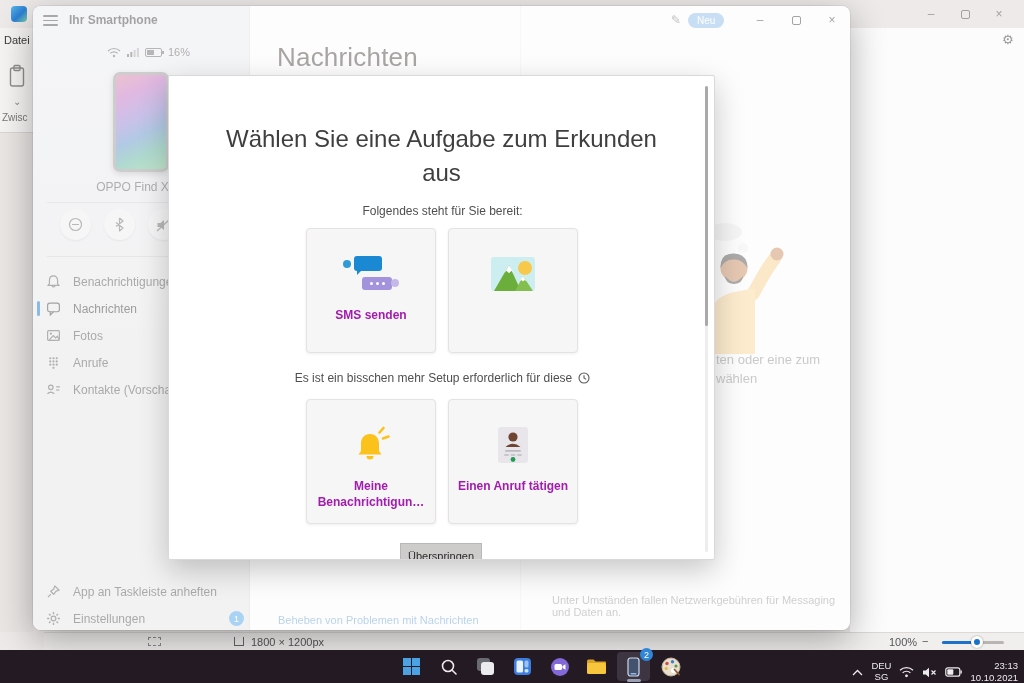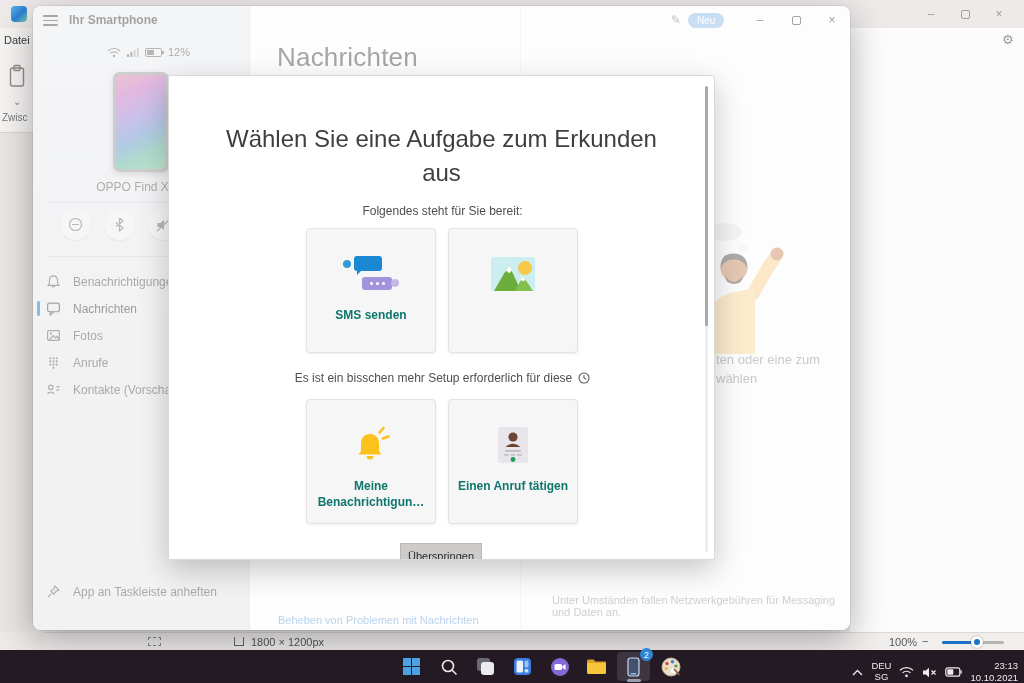--- a/index.html
+++ b/index.html
@@ -82,21 +82,21 @@
   .pw-smoke { position:absolute; inset:0; background:rgba(255,255,255,.52); z-index:5; }
 
   
   .dialog { position:absolute; left:135px; top:69px; width:547px; height:485px; background:#fff; border:1px solid #d9d9d9; border-radius:2px;
     box-shadow:0 10px 30px rgba(0,0,0,.22); z-index:6; overflow:hidden; }
   .dlg-title { margin:46px auto 0; width:470px; text-align:center; font-size:24px; color:#3f3f3f; line-height:1.4; }
   .dlg-sub1 { position:absolute; left:0; top:128px; width:547px; text-align:center; font-size:12px; color:#4f4f4f; }
   .dlg-sub2 { position:absolute; left:0; top:295px; width:547px; text-align:left; font-size:12px; color:#4f4f4f; display:flex; justify-content:center; gap:6px; align-items:center; }
   .card { position:absolute; width:130px; height:125px; background:#f7f6f6; border:1px solid #e4e2e2; border-radius:4px; box-shadow:0 1px 3px rgba(0,0,0,.07); }
   .card .cicon { height:66px; margin-top:12px; display:flex; align-items:center; justify-content:center; }
-  .card .clabel { text-align:center; font-size:12px; font-weight:bold; color:#0f766e; line-height:1.35; padding:0 8px; }
+  .card .clabel { text-align:center; font-size:12px; font-weight:bold; color:#a21caf; line-height:1.35; padding:0 8px; }
   .skip-btn { position:absolute; left:231px; top:467px; width:82px; height:26px; background:#cecccb; border:1px solid #bab8b7; font-size:11px; color:#2b2b2b; text-align:center; line-height:24px; }
   .dlg-scroll { position:absolute; right:6px; top:10px; width:3px; height:466px; background:#ededed; border-radius:2px; }
   .dlg-thumb { position:absolute; left:0; top:0; width:3px; height:240px; background:#a9a9a9; border-radius:2px; }
 
   
   .smsicon { position:relative; width:56px; height:36px; }
   .smsicon .dotp1 { position:absolute; left:0; top:4px; width:8px; height:8px; border-radius:50%; background:#2f9bd8; }
   .smsicon .bub1 { position:absolute; left:11px; top:0; width:28px; height:15px; background:#1b88d4; border-radius:3px; }
   .smsicon .bub1:after { content:""; position:absolute; left:3px; bottom:-4px; border:4px solid transparent; border-top-color:#1b88d4; border-left-color:#1b88d4; }
   .smsicon .bub2 { position:absolute; left:19px; top:21px; width:30px; height:13px; background:#a393dd; border-radius:3px; display:flex; align-items:center; justify-content:center; gap:3px; }
@@ -189,21 +189,21 @@
         </svg>
         <svg width="12" height="10" viewBox="0 0 12 10">
           <rect x="0" y="7" width="2" height="3" fill="#666"></rect>
             <rect x="3.3" y="5" width="2" height="5" fill="#666"></rect>
           <rect x="6.6" y="3" width="2" height="7" fill="#aaa"></rect>
             <rect x="9.9" y="1" width="2" height="9" fill="#aaa"></rect>
         </svg>
         <div class="battery">
             <div class="lvl"></div>
           </div>
-        <div class="batt-label">12%</div>
+        <div class="batt-label">16%</div>
       </div>
 
       <div class="phone-thumb"></div>
       <div class="device-name">OPPO Find X3 P</div>
 
       <div class="side-divider" style="top:196px"></div>
 
       <div class="qbtn" style="left:27px">
         <svg width="15" height="15" viewBox="0 0 15 15">
           <circle cx="7.5" cy="7.5" r="6" fill="none" stroke="#6b6b6b" stroke-width="1.2"></circle>
@@ -273,20 +273,37 @@
         </svg>
         <span class="nlabel">Kontakte (Vorschau)</span>
       </div>
 
       <div class="nav-item" style="top:572px">
         <svg class="nicon" viewBox="0 0 14 14">
           <path d="M8.2 1.8 L12.2 5.8 L9.4 6.7 L7.2 9.6 L4.4 6.8 L7.3 4.6 Z" fill="none" stroke="#5a5a5a" stroke-width="1.1" stroke-linejoin="round"></path>
           <line x1="4.6" y1="9.4" x2="1.8" y2="12.2" stroke="#5a5a5a" stroke-width="1.1"></line>
         </svg>
         <span class="nlabel">App an Taskleiste anheften</span>
+      </div>
+      <div class="nav-item" style="top:599px">
+        <svg class="nicon" viewBox="0 0 14 14">
+          <circle cx="7" cy="7" r="2.2" fill="none" stroke="#5a5a5a" stroke-width="1.1"></circle>
+          <g stroke="#5a5a5a" stroke-width="1.3">
+            <line x1="7" y1="1" x2="7" y2="3"></line>
+              <line x1="7" y1="11" x2="7" y2="13"></line>
+            <line x1="1" y1="7" x2="3" y2="7"></line>
+              <line x1="11" y1="7" x2="13" y2="7"></line>
+            <line x1="2.8" y1="2.8" x2="4.2" y2="4.2"></line>
+              <line x1="9.8" y1="9.8" x2="11.2" y2="11.2"></line>
+            <line x1="2.8" y1="11.2" x2="4.2" y2="9.8"></line>
+              <line x1="9.8" y1="4.2" x2="11.2" y2="2.8"></line>
+          </g>
+        </svg>
+        <span class="nlabel">Einstellungen</span>
+        <div class="badge-blue" style="left:196px; top:6px">1</div>
       </div>
     </div>
 
     <div class="panel-divider"></div>
     <div class="pw-main-header">Nachrichten</div>
     <div class="trouble-link">Beheben von Problemen mit Nachrichten</div>
     <div class="data-note">Unter Umständen fallen Netzwerkgebühren für Messaging und Daten an.</div>
 
     <div class="illus">
       <svg width="112" height="138" viewBox="0 0 112 138">

